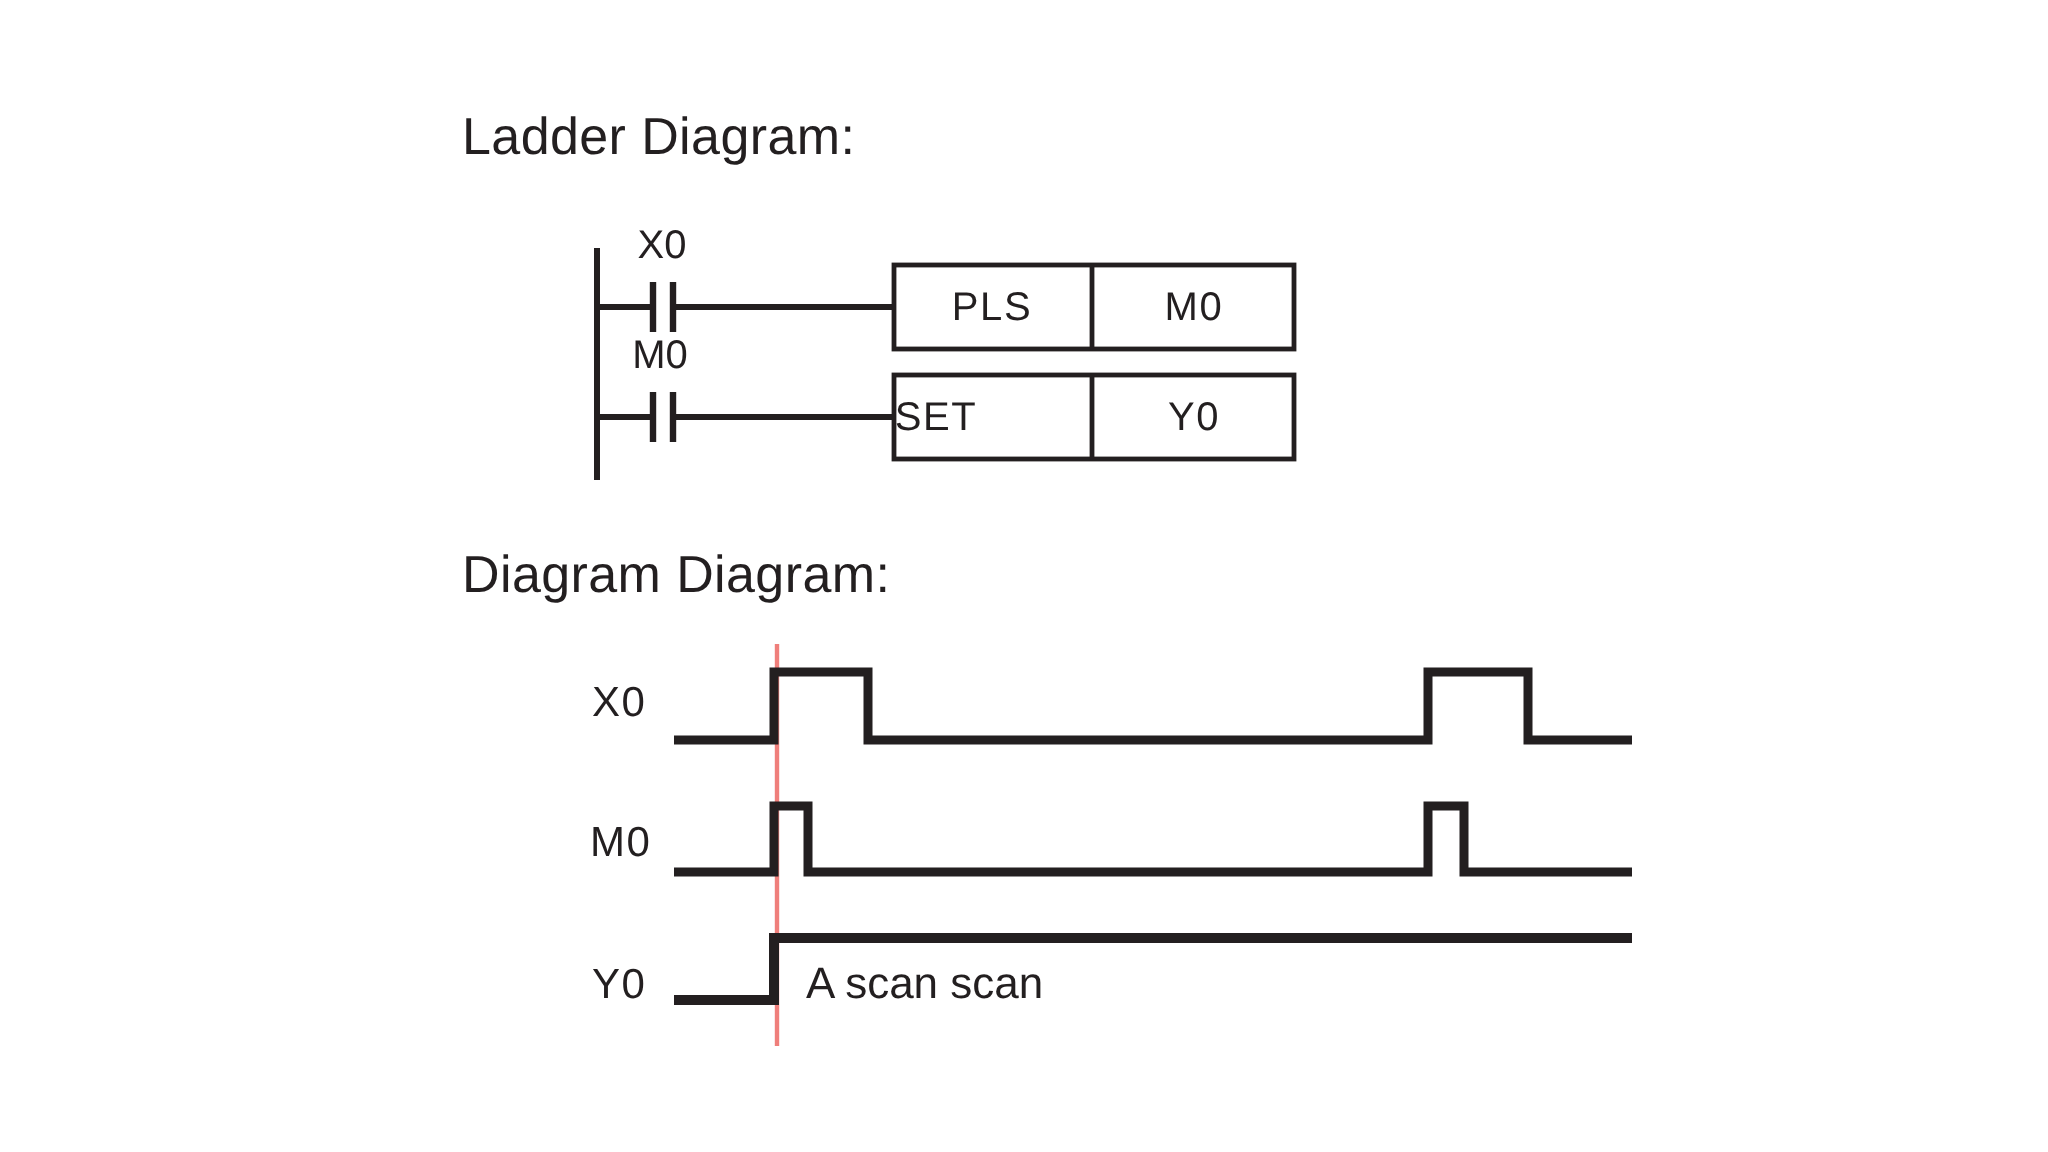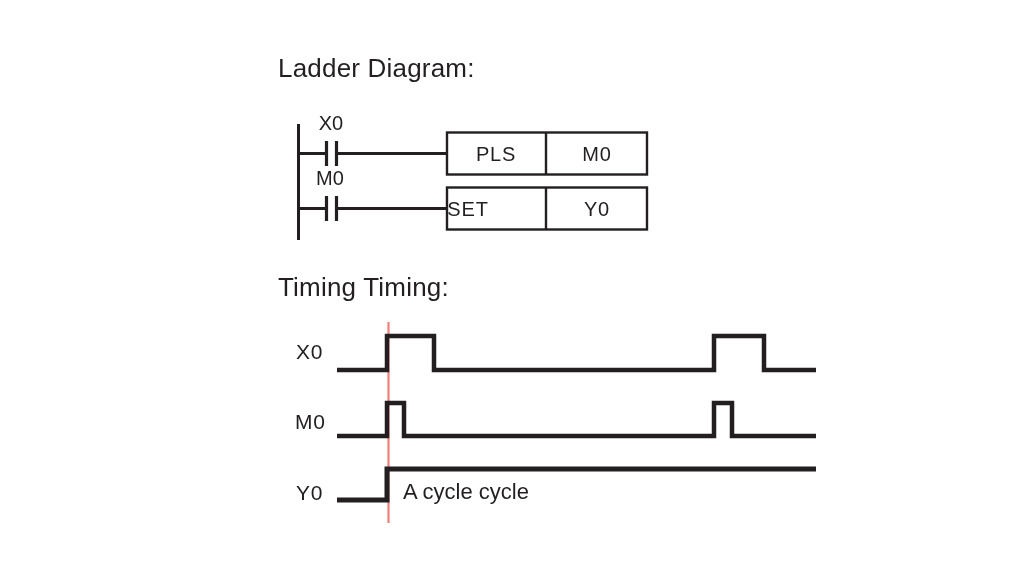--- a/index.html
+++ b/index.html
@@ -4,21 +4,21 @@
 <style>
   html,body { margin:0; padding:0; background:#ffffff; }
   .screen {
     position:relative; width:1024px; height:576px;
     background:#ffffff; overflow:hidden;
     font-family:"Liberation Sans", sans-serif;
     color:#231f20;
   }
   .overlay { position:absolute; left:0; top:0; width:1024px; height:576px; }
   .ink-stroke { stroke:#231f20; fill:none; }
-  .heading { position:absolute; font-size:26px; line-height:1.15; letter-spacing:0.2px; white-space:nowrap;margin-left:47px; }
+  .heading { position:absolute; font-size:26px; line-height:1.15; letter-spacing:0.2px; white-space:nowrap; }
   .contact-label { position:absolute; font-size:20px; line-height:1; transform:translateX(-50%); white-space:nowrap; }
   .box-text { position:absolute; font-size:20px; line-height:1; letter-spacing:0.8px; transform:translate(-50%,-50%); white-space:nowrap; }
   .sig-label { position:absolute; font-size:21px; line-height:1; letter-spacing:0.8px; white-space:nowrap; }
   .annotation { position:absolute; font-size:22px; line-height:1; white-space:nowrap; }
 </style>
 </head>
 <body>
 
 <div class="screen">
 
@@ -47,28 +47,28 @@
   </svg>
 
   <span class="contact-label" style="left:331px; top:113px;">X0</span>
   <span class="contact-label" style="left:330px; top:168px;">M0</span>
 
   <span class="box-text" style="left:496px; top:154px;">PLS</span>
   <span class="box-text" style="left:597px; top:154px;">M0</span>
   <span class="box-text" style="left:468px; top:209px;">SET</span>
   <span class="box-text" style="left:597px; top:209px;">Y0</span>
 
-  <div class="heading" style="left:231px; top:273px;">Timing Timing:</div>
+  <div class="heading" style="left:231px; top:273px;">Diagram Diagram:</div>
 
   <svg class="overlay" id="timing-svg" viewBox="0 0 1024 576">
       <line x1="388.5" x2="388.5" y1="322" y2="523" stroke="#ef7f7b" stroke-width="2.2"></line>
       <polyline points="337,370 387,370 387,336 434,336 434,370 714,370 714,336 764,336 764,370 816,370" fill="none" stroke="#231f20" stroke-width="4.5"></polyline>
       <polyline points="337,436 387,436 387,403 404,403 404,436 714,436 714,403 732,403 732,436 816,436" fill="none" stroke="#231f20" stroke-width="4.5"></polyline>
       <polyline points="337,500 387,500 387,469 816,469" fill="none" stroke="#231f20" stroke-width="5"></polyline>
     </svg>
 
   <span class="sig-label" style="left:296px; top:341px;">X0</span>
   <span class="sig-label" style="left:295px; top:411px;">M0</span>
   <span class="sig-label" style="left:296px; top:482px;">Y0</span>
 
-  <span class="annotation" style="left:403px; top:481px;">A cycle cycle</span>
+  <span class="annotation" style="left:403px; top:481px;">A scan scan</span>
 
 </div>
 
 </body></html>

